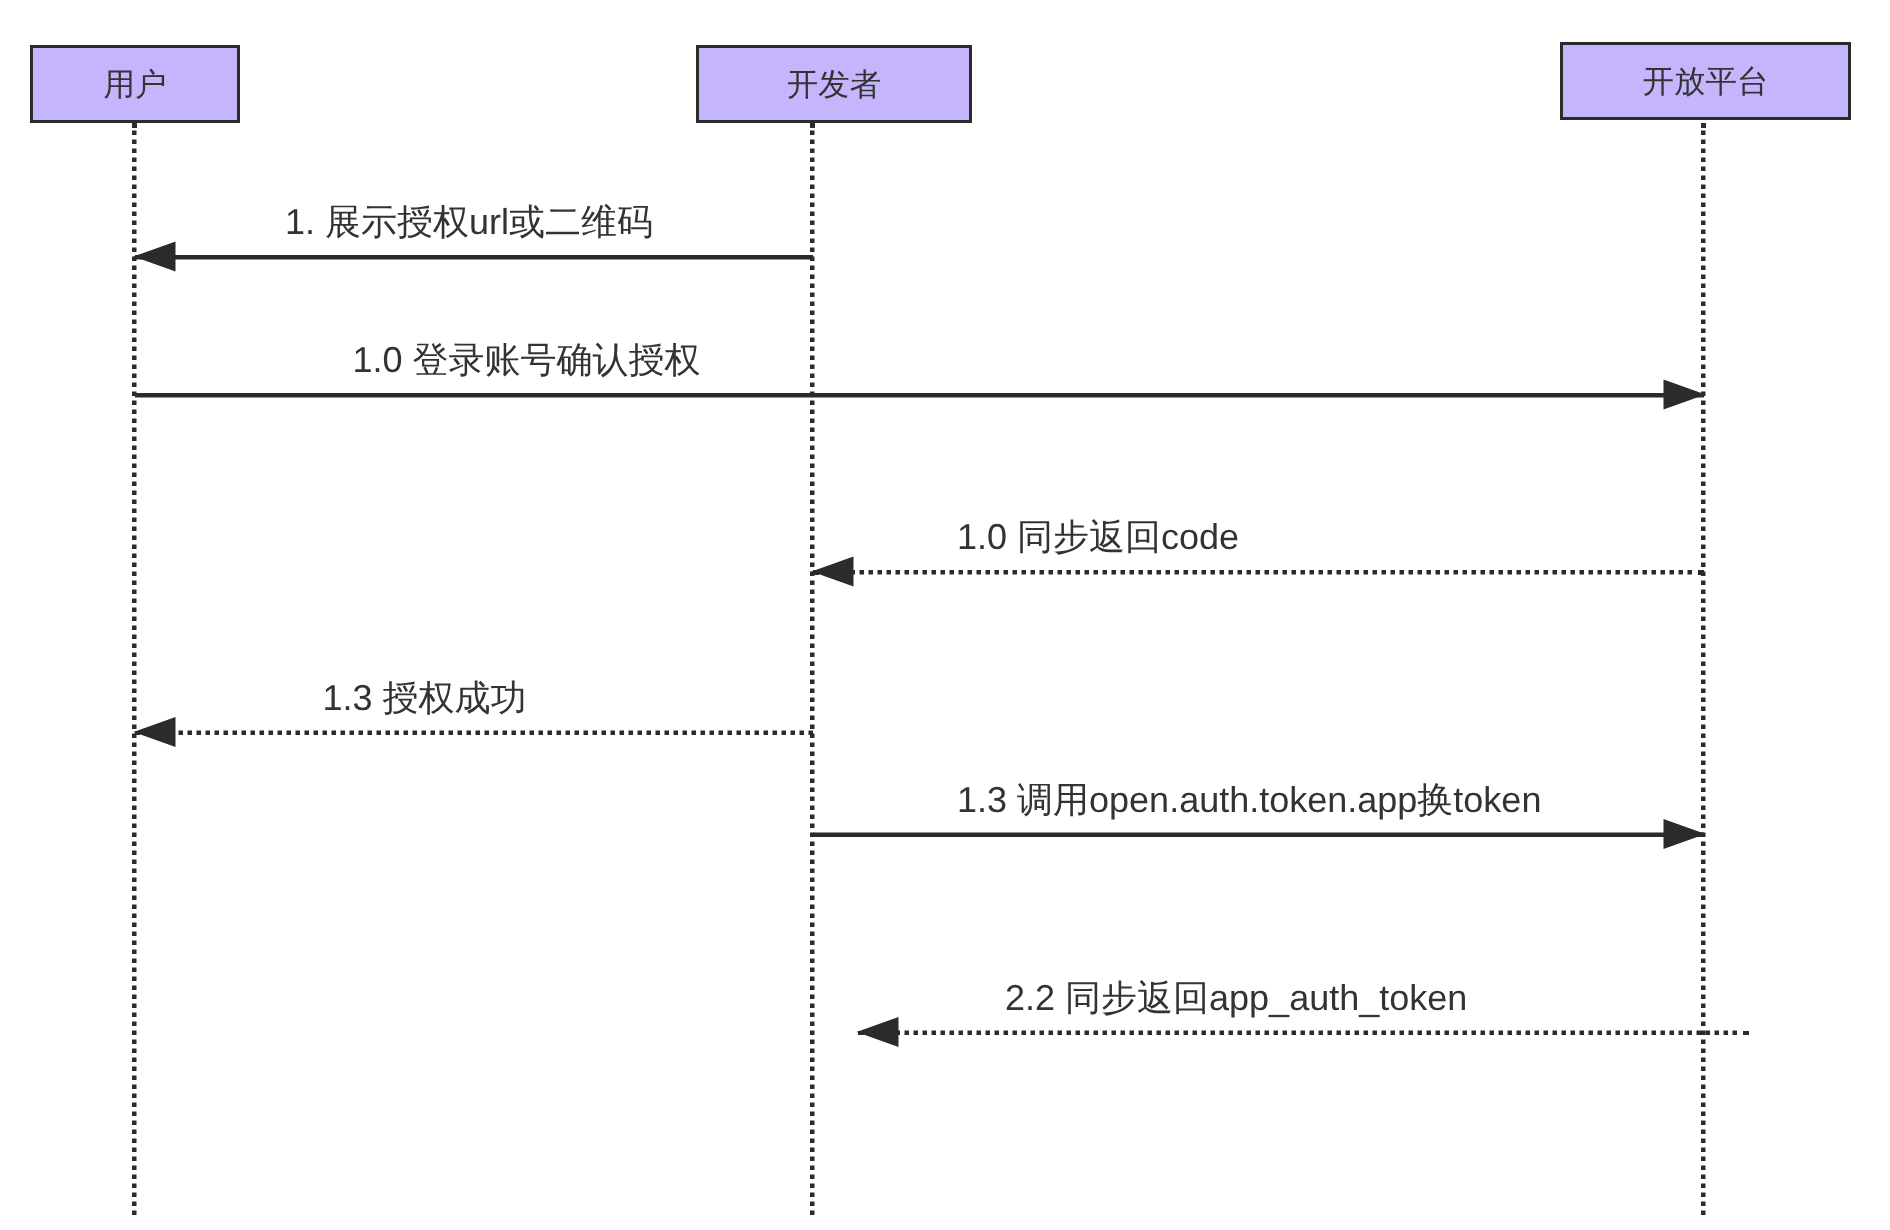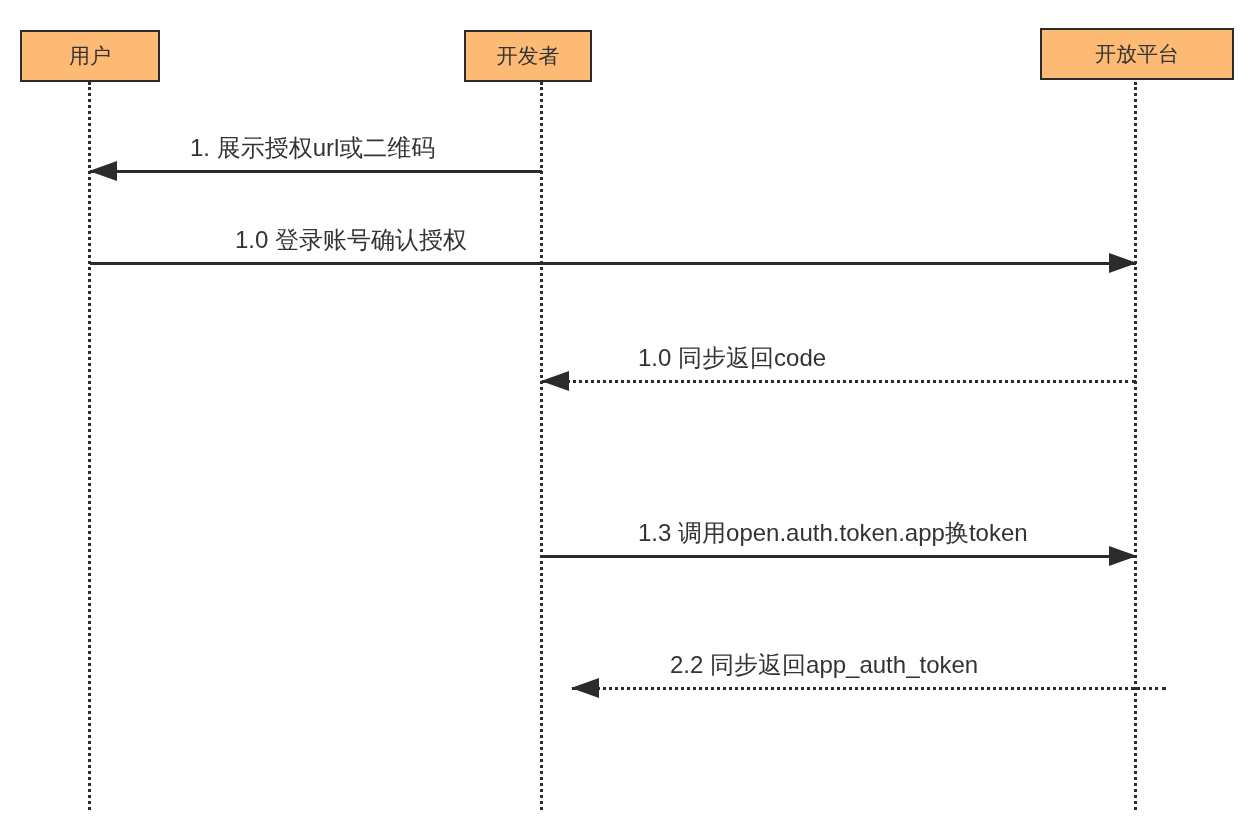--- a/index.html
+++ b/index.html
@@ -12,21 +12,21 @@
     width: 1260px;
     height: 820px;
     background: #ffffff;
     font-family: "Liberation Sans", "DejaVu Sans", sans-serif;
     color: #333333;
     overflow: hidden;
   }
   .actor {
     position: absolute;
     border: 2px solid #2b2b2b;
-    background: #fdba74;
+    background: #c4b5fd;
     display: flex;
     align-items: center;
     justify-content: center;
     font-size: 21px;
     color: #333333;
     box-sizing: border-box;
     z-index: 2;
   }
   .lifeline {
     position: absolute;
@@ -67,21 +67,21 @@
   .arrowhead.right { right: -1px; border-left:  28px solid #2b2b2b; }
 </style>
 </head>
 <body>
 
 <div class="canvas">
 
   <div class="actor" style="left:20px; top:30px; width:140px; height:52px;">
     <span>用户</span>
   </div>
-  <div class="actor" style="left:464px; top:30px; width:128px; height:52px;">
+  <div class="actor" style="left:464px; top:30px; width:184px; height:52px;">
     <span>开发者</span>
   </div>
   <div class="actor" style="left:1040px; top:28px; width:194px; height:52px;">
     <span>开放平台</span>
   </div>
 
   <div class="lifeline" style="left:88px; top:82px; height:728px;"></div>
   <div class="lifeline" style="left:540px; top:82px; height:728px;"></div>
   <div class="lifeline" style="left:1134px; top:82px; height:728px;"></div>
 
@@ -96,20 +96,25 @@
     <div class="msg-line solid"></div>
     <div class="arrowhead right"></div>
   </div>
 
   <div class="message" style="left:542px; top:340px; width:594px;">
     <div class="msg-label" style="left:96px;">1.0 同步返回code</div>
     <div class="msg-line dotted"></div>
     <div class="arrowhead left"></div>
   </div>
 
+  <div class="message" style="left:90px; top:447px; width:452px;">
+    <div class="msg-label" style="left:125px;">1.3 授权成功</div>
+    <div class="msg-line dotted"></div>
+    <div class="arrowhead left"></div>
+  </div>
 
   <div class="message" style="left:542px; top:515px; width:594px;">
     <div class="msg-label" style="left:96px;">1.3 调用open.auth.token.app换token</div>
     <div class="msg-line solid"></div>
     <div class="arrowhead right"></div>
   </div>
 
   <div class="message" style="left:572px; top:647px; width:594px;">
     <div class="msg-label" style="left:98px;">2.2 同步返回app_auth_token</div>
     <div class="msg-line dotted"></div>

